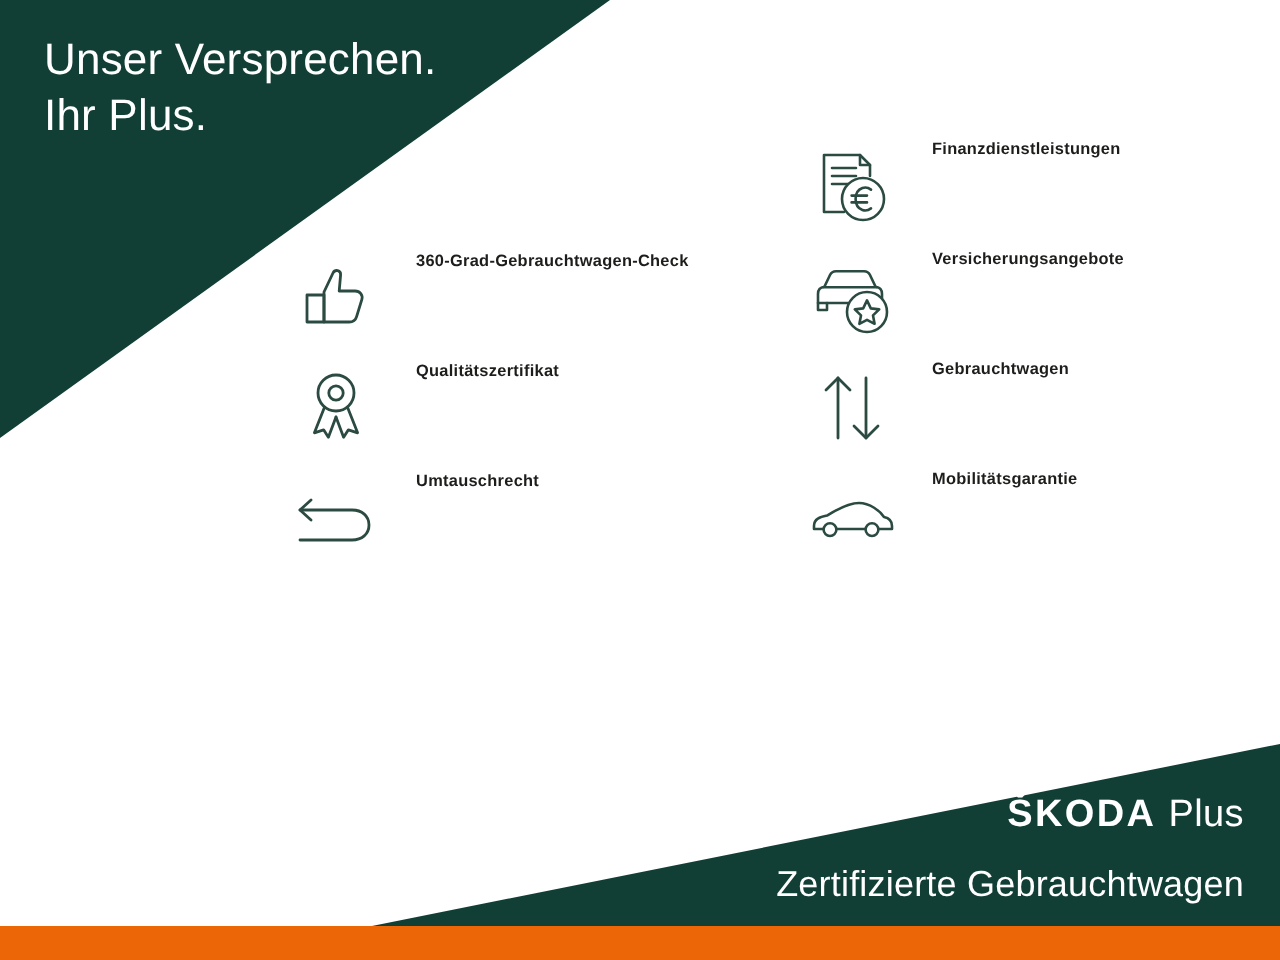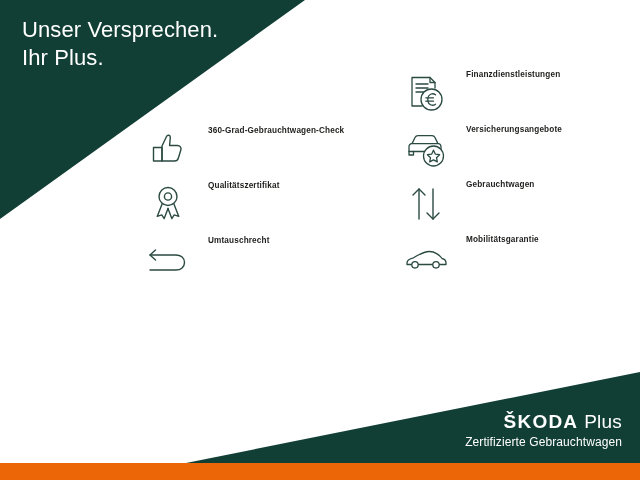--- a/index.html
+++ b/index.html
@@ -88,26 +88,26 @@
     letter-spacing: 1.2px;
     text-align: center;
   }
   #logo .plus {
     font-weight: 400;
     letter-spacing: 0.2px;
     margin-top: 12px;
   }
   #logo .tagline {
     display: block;
-    font-size: 12px;
+    font-size: 18px;
     line-height: 16px;
     font-weight: 400;
     letter-spacing: 0.1px;
     white-space: nowrap;
-    margin-top: 1px;
+    margin-top: 15px;
   }
 </style>
 </head>
 <body>
 
 <div id="stage">
 
   <svg class="shape-layer" viewBox="0 0 640 480" width="640" height="480" preserveAspectRatio="none">
     <rect x="0" y="0" width="640" height="480" fill="#FFFFFF"></rect>
     <polygon points="0,0 305,0 0,219" fill="#123F35"></polygon>

